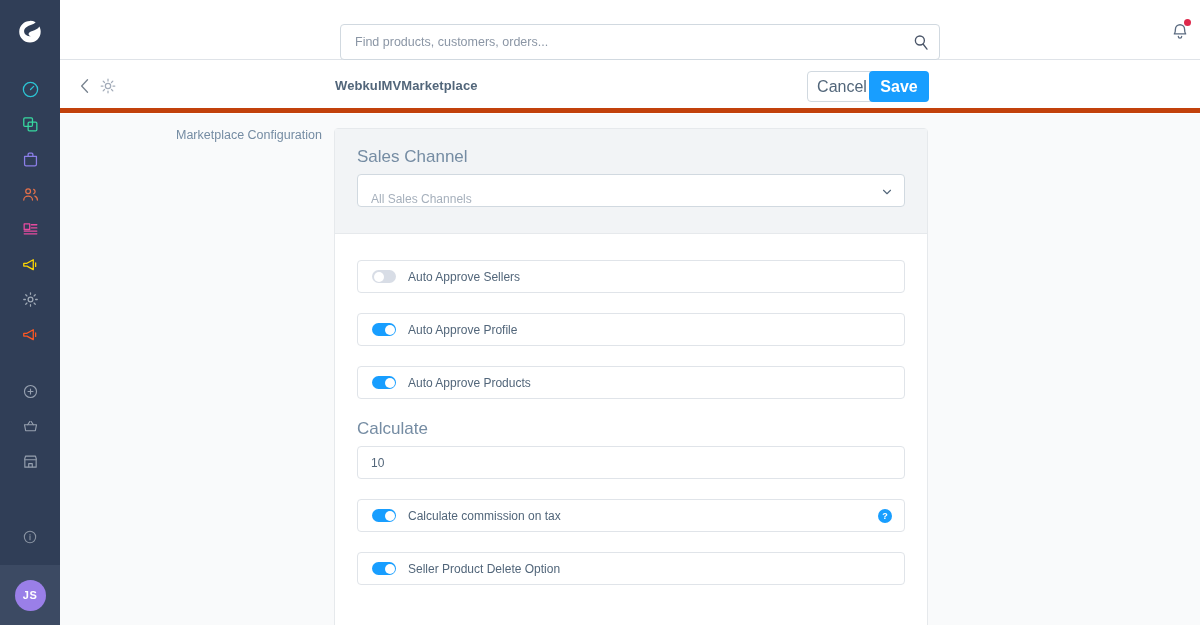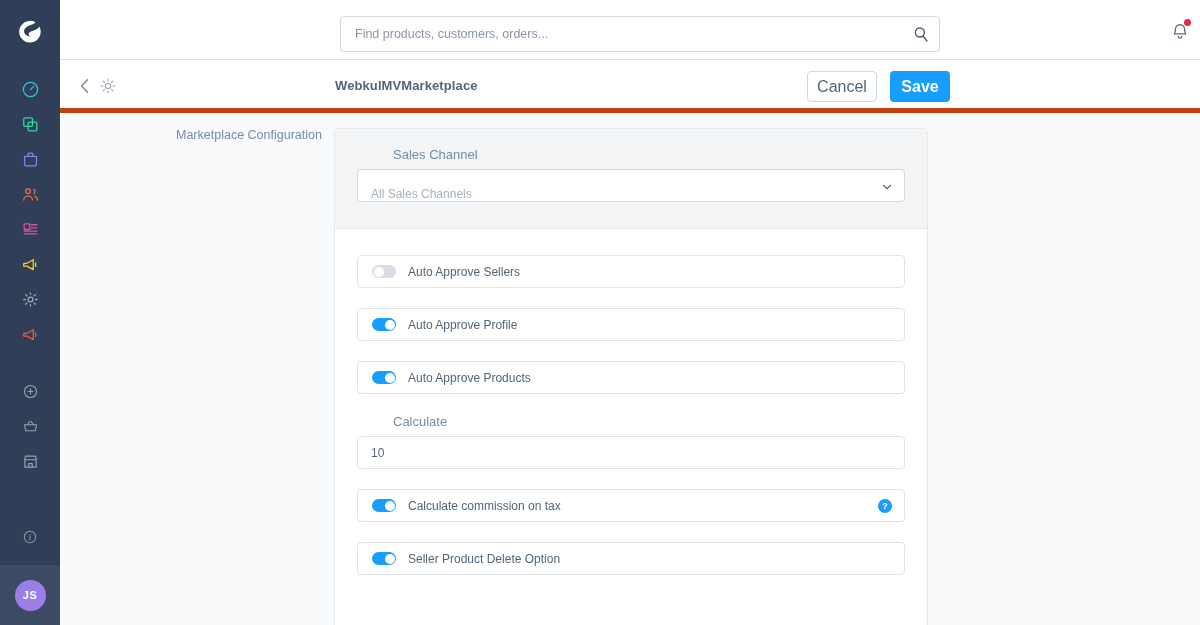--- a/index.html
+++ b/index.html
@@ -48,21 +48,21 @@
   }
 
   
   .topbar {
     position: absolute; left: 60px; top: 0;
     width: 1140px; height: 60px;
     background: #ffffff;
     border-bottom: 1px solid #DFE3E8;
   }
   .search-wrap {
-    position: absolute; left: 280px; top: 16px;
+    position: absolute; left: 280px; top: 24px;
     width: 600px; height: 36px;
   }
   .search-input {
     width: 100%; height: 36px;
     border: 1px solid #D1D9E0; border-radius: 4px;
     background: #ffffff;
     padding: 0 36px 0 14px;
     font-family: "Liberation Sans", sans-serif;
     font-size: 12.5px; color: #4A5568;
     outline: none;
@@ -108,21 +108,21 @@
     font-family: "Liberation Sans", sans-serif;
     font-size: 16px;
     display: flex; align-items: center; justify-content: center;
     cursor: pointer; border: 1px solid transparent;
   }
   .btn-cancel {
     right: 323px; width: 70px;
     background: #ffffff; border-color: #D1D9E0; color: #52667A;
   }
   .btn-save {
-    right: 250px; width: 60px;
+    right: 271px; width: 60px;
     background: #189EFF; color: #ffffff; font-weight: bold;
   }
 
   
   .content {
     position: absolute; left: 60px; top: 114px;
     width: 1140px; height: 511px;
     background: #F9FAFB;
     overflow: hidden;
   }
@@ -139,23 +139,22 @@
     background: #ffffff;
     border: 1px solid #E6E9EC;
     border-radius: 4px;
   }
   .card-head {
     background: #F2F4F6;
     border-bottom: 1px solid #E6E9EC;
     padding: 18px 22px 26px 22px;
   }
   .field-label {
-    font-size: 13px; color: #758CA3;
+    font-size: 17px; color: #758CA3;
     margin-bottom: 7px;
-    margin-left: 36px;
   }
   .select-box {
     position: relative;
     height: 33px;
     background: #ffffff;
     border: 1px solid #D1D9E0; border-radius: 4px;
     display: flex; align-items: flex-end;
     padding: 0 30px 0 13px;
     font-size: 12px; color: #A6B0BC;
     cursor: pointer;

